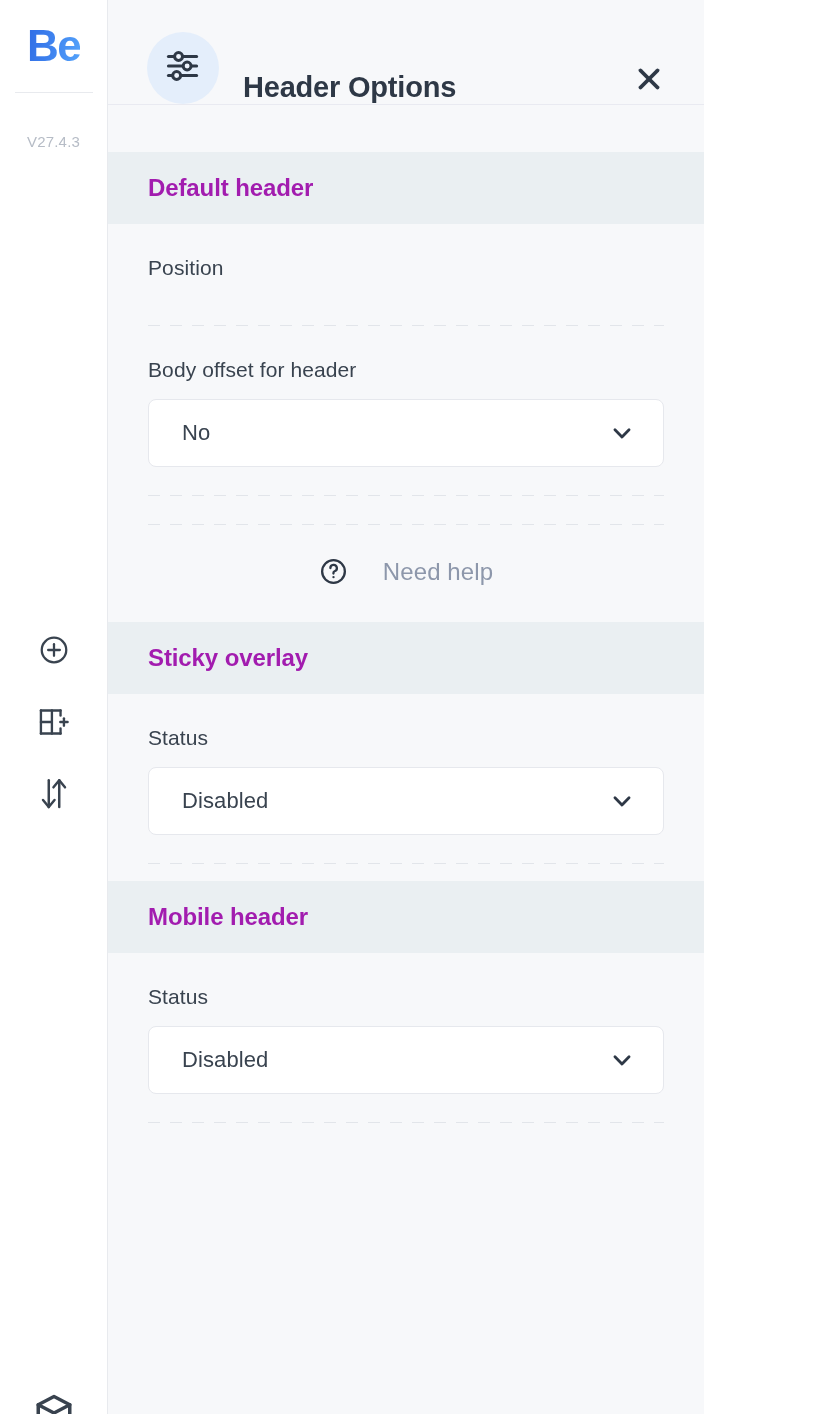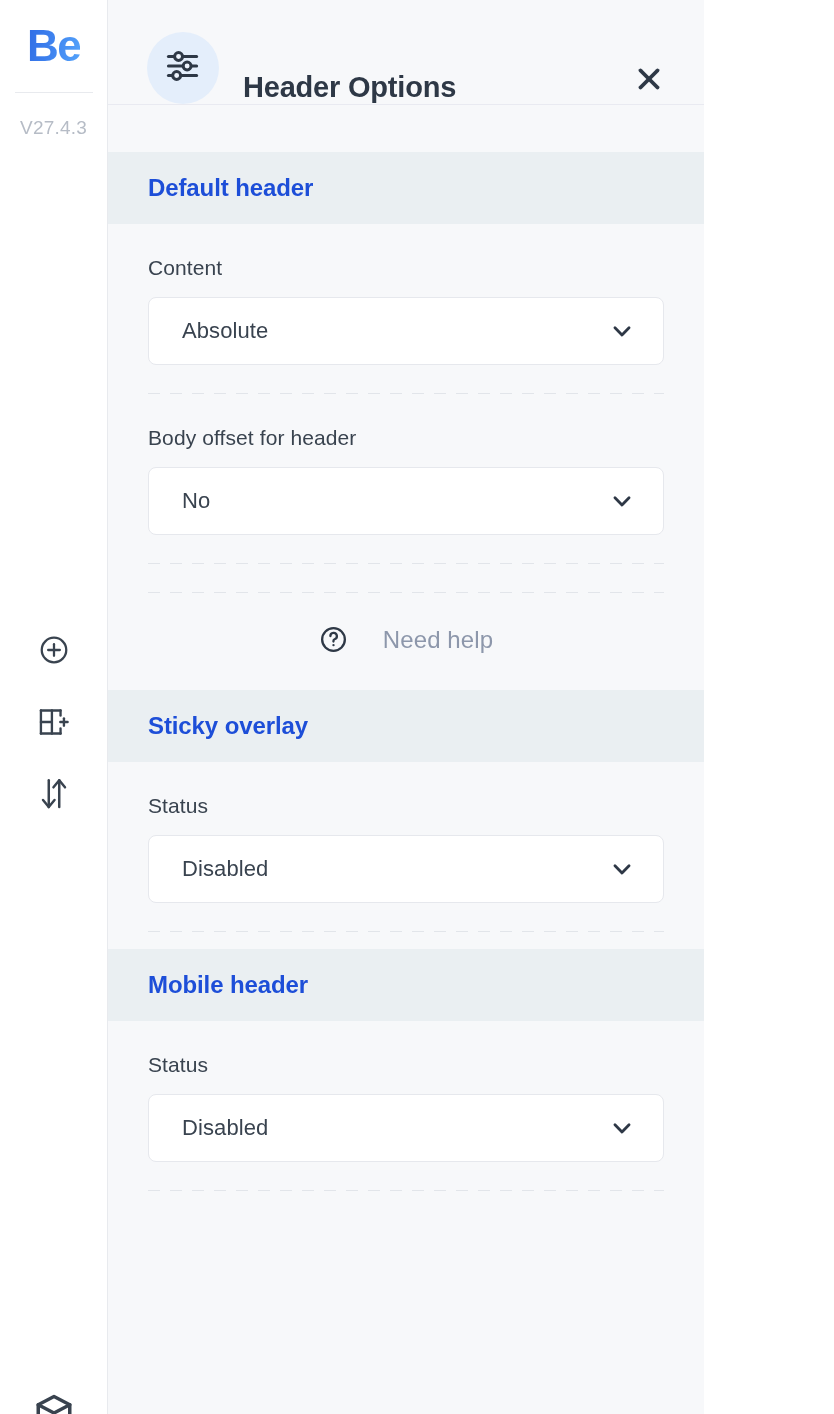--- a/index.html
+++ b/index.html
@@ -57,22 +57,22 @@
     -webkit-text-fill-color: transparent;
   }
 
   .rail-divider {
     width: 78px;
     height: 1px;
     background: #e8eaee;
   }
 
   .rail-version {
-    margin-top: 24px;
-    font-size: 19px;
+    margin-top: 40px;
+    font-size: 15px;
     color: #b6bcc6;
     letter-spacing: 0.2px;
     width: 100%;
     text-align: center;
   }
 
   .rail-tools {
     position: absolute;
     top: 630px;
     left: 0;
@@ -160,21 +160,21 @@
     overflow: hidden;
   }
 
   .spacer-top { height: 47px; background: #f7f8fa; }
 
   .section-head {
     background: #eaeff2;
     padding: 22px 0 22px 40px;
     font-size: 24px;
     font-weight: 700;
-    color: #1d4ed8;
+    color: #a21caf;
     letter-spacing: -0.1px;
   }
 
   .section-body { background: #f7f8fa; }
 
   .field {
     padding: 0 40px;
   }
 
   .field-label {
@@ -336,29 +336,21 @@
     </div>
 
     <div class="panel-body">
 
       <div class="spacer-top"></div>
 
       <div class="section-head">Default header</div>
       <div class="section-body">
 
         <div class="field">
-          <div class="field-label">Content</div>
-          <div class="select">
-            <span class="select-value">Absolute</span>
-            <span class="select-caret">
-              <svg width="26" height="26" viewBox="0 0 24 24" fill="none" stroke="currentColor" stroke-width="2.6" stroke-linecap="round" stroke-linejoin="round">
-                <polyline points="5.5,9 12,15.6 18.5,9"></polyline>
-              </svg>
-            </span>
-          </div>
+          <div class="field-label">Position</div>
         </div>
         <div class="divider"></div>
 
         <div class="field">
           <div class="field-label">Body offset for header</div>
           <div class="select">
             <span class="select-value">No</span>
             <span class="select-caret">
               <svg width="26" height="26" viewBox="0 0 24 24" fill="none" stroke="currentColor" stroke-width="2.6" stroke-linecap="round" stroke-linejoin="round">
                 <polyline points="5.5,9 12,15.6 18.5,9"></polyline>

